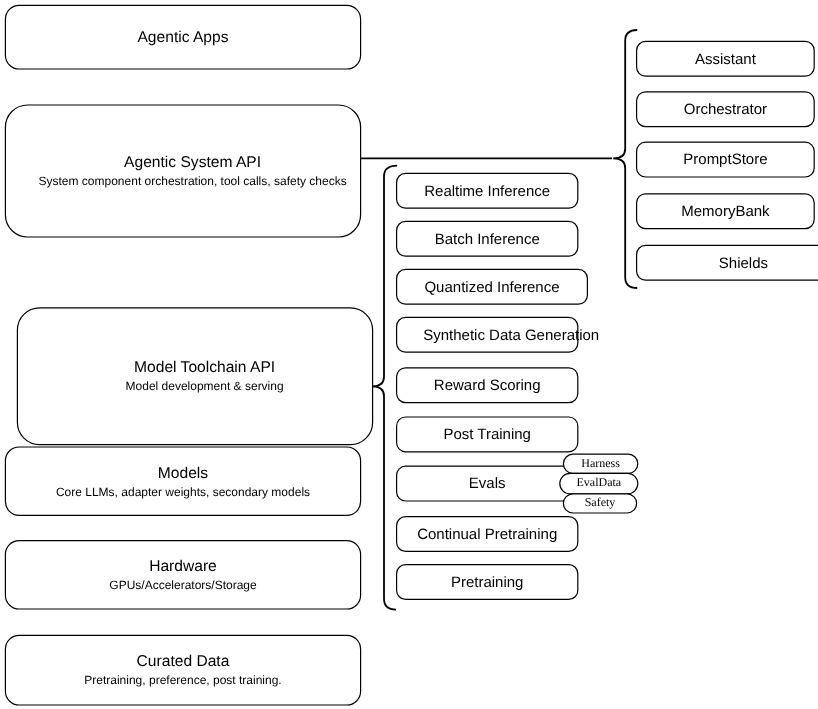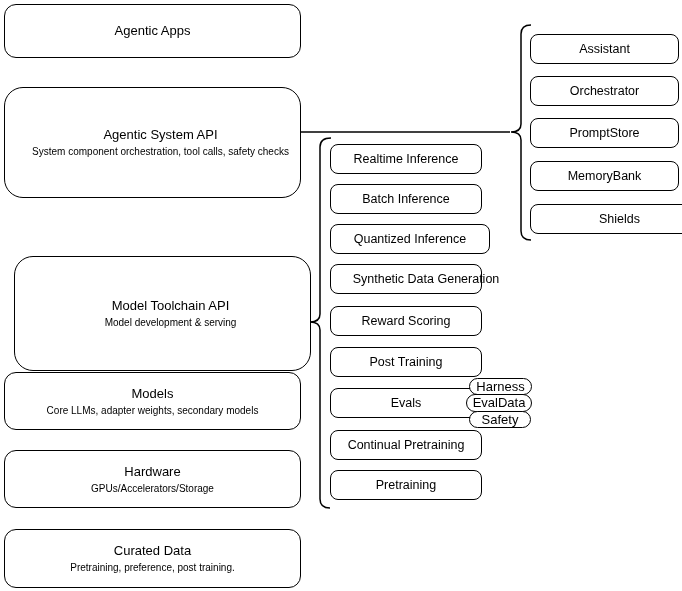--- a/index.html
+++ b/index.html
@@ -57,25 +57,26 @@
   }
   .pill {
     position: absolute;
     box-sizing: border-box;
     background: #ffffff;
     border: 1.4px solid #000000;
     border-radius: 9px;
     display: flex;
     align-items: center;
     justify-content: center;
-    font-size: 13px;
+    font-size: 10px;
     line-height: 12px;
     color: #000000;
     z-index: 2;
     white-space: nowrap;
+    font-family: Liberation Serif, serif;
   }
 </style>
 </head>
 <body>
 
 <div class="canvas">
 
   <svg class="connector-layer" width="682" height="591" viewBox="0 0 682 591" xmlns="http://www.w3.org/2000/svg">
 
     <path d="M301 132 H510" fill="none" stroke="#000000" stroke-width="1.4"></path>

